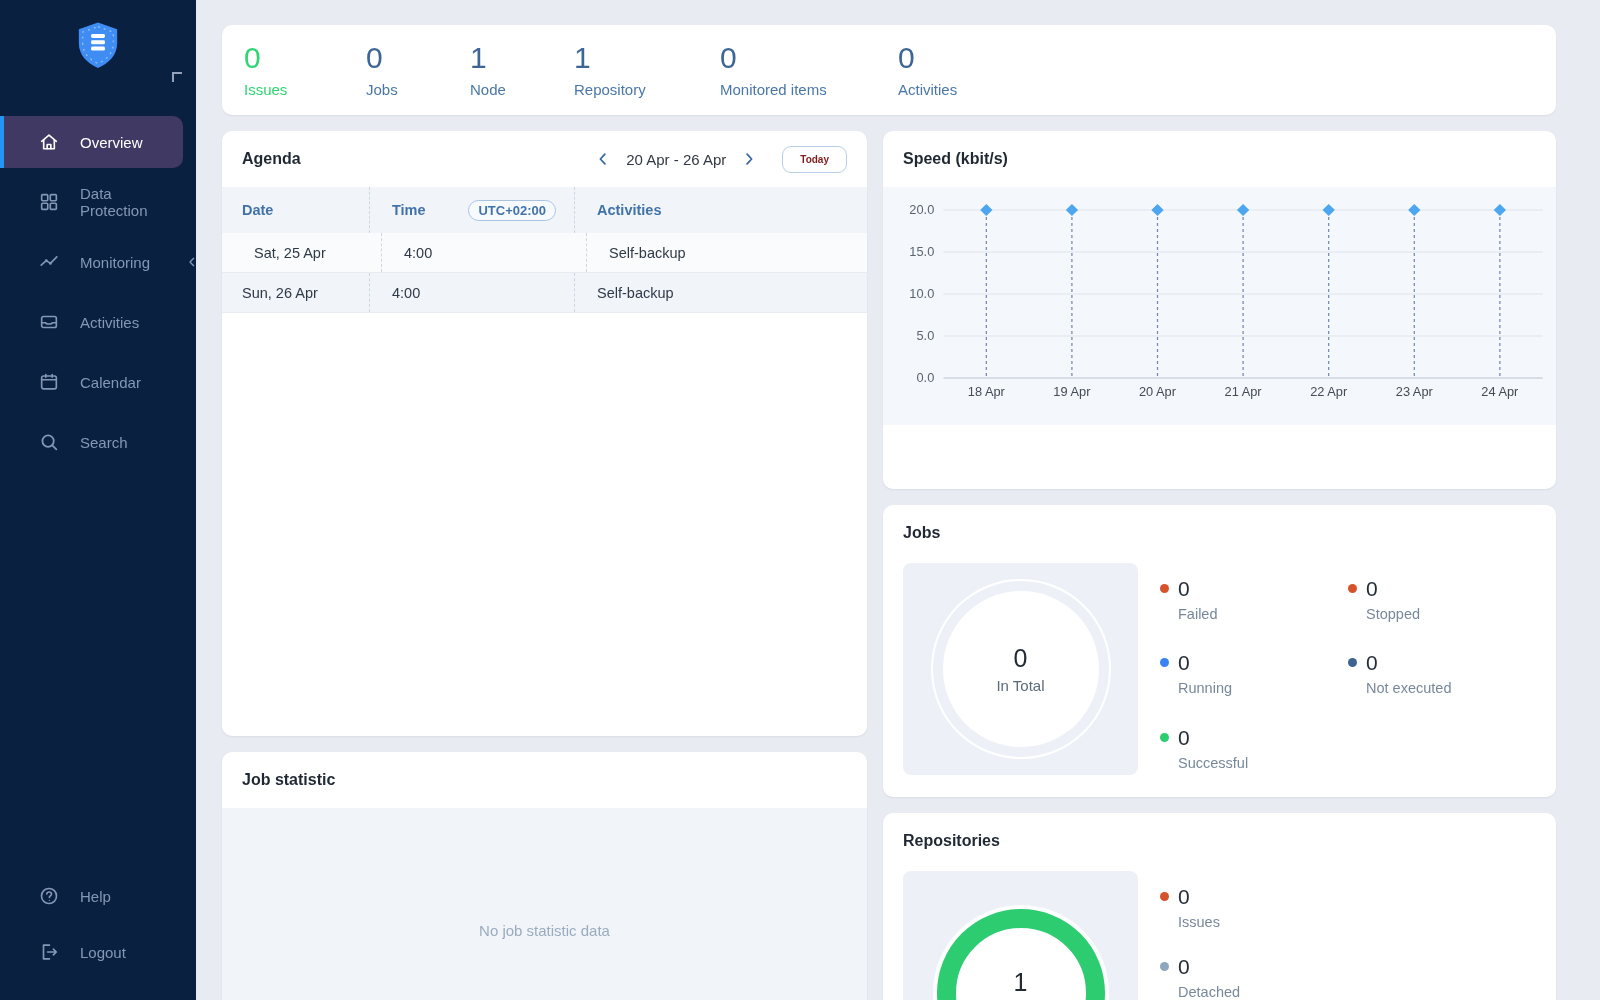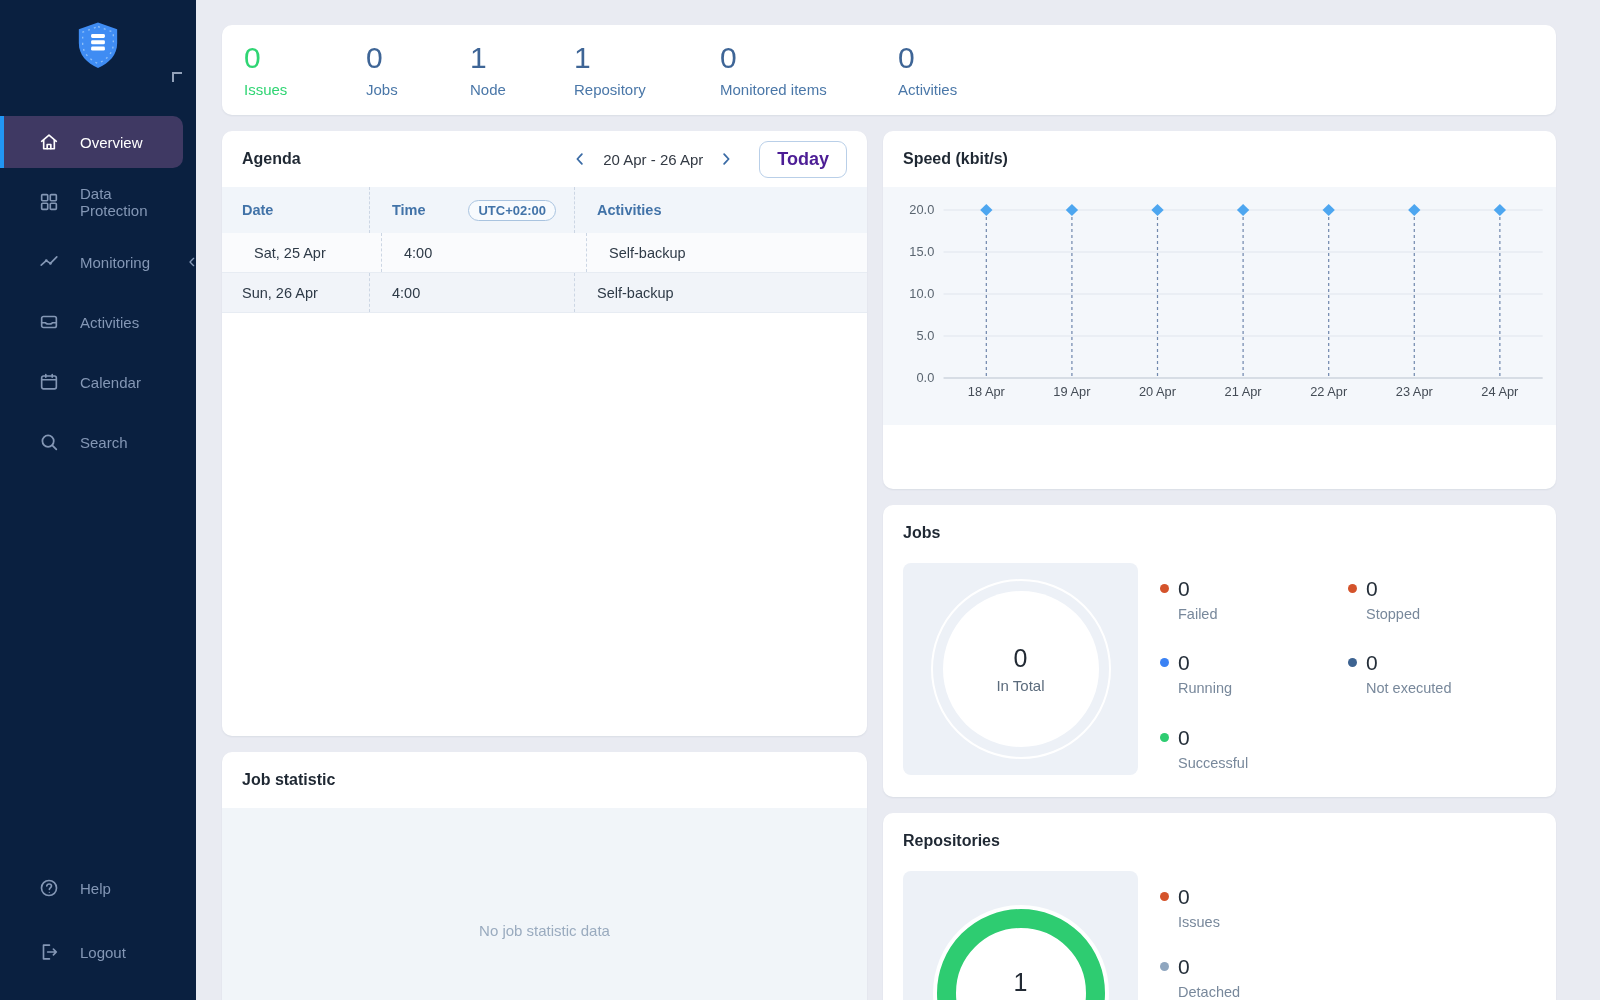--- a/index.html
+++ b/index.html
@@ -17,21 +17,21 @@
     border-top:2px solid #93a2ba;border-left:2px solid #93a2ba;cursor:pointer;}
   .nav{margin-top:46px;display:flex;flex-direction:column;gap:8px;}
   .nav-item{height:52px;display:flex;align-items:center;gap:20px;
     padding-left:34px;margin-right:13px;color:#8497b5;font-size:15px;cursor:pointer;
     border-left:4px solid transparent;border-radius:0 10px 10px 0;}
   .nav-item .ni-icon{width:22px;height:22px;display:inline-flex;flex:none;}
   .nav-item .ni-icon svg{width:22px;height:22px;}
   .nav-item.active{background:#3f3963;color:#ffffff;border-left:4px solid #2196f3;}
   .nav-item .chev{width:16px;height:16px;display:inline-flex;margin-left:14px;}
   .nav-item .chev svg{width:16px;height:16px;}
-  .sidebar-footer{margin-top:auto;margin-bottom:22px;display:flex;flex-direction:column;gap:12px;}
+  .sidebar-footer{margin-top:auto;margin-bottom:22px;display:flex;flex-direction:column;gap:4px;}
 
   
   .main{flex:1;padding:25px 44px 0 26px;}
   .card{background:#ffffff;border-radius:10px;box-shadow:0 1px 2px rgba(16,42,67,.07);}
 
   
   .stats-card{height:90px;display:flex;align-items:center;padding:0 22px;margin-bottom:16px;}
   .stat{display:flex;flex-direction:column;cursor:pointer;}
   .stat .v{font-size:30px;line-height:1.05;color:#3e6596;}
   .stat .l{font-size:15px;margin-top:8px;color:#4a77a8;}
@@ -45,21 +45,21 @@
   .panel-title{font-size:16px;font-weight:700;color:#1f2833;}
 
   
   .agenda-card{height:605px;overflow:hidden;}
   .agenda-controls{display:flex;align-items:center;gap:10px;}
   .chev-btn{width:26px;height:26px;border:none;background:transparent;cursor:pointer;
     display:flex;align-items:center;justify-content:center;padding:0;}
   .chev-btn svg{width:18px;height:18px;}
   .range-label{font-size:15px;color:#333a44;}
   .today-btn{margin-left:10px;background:#fff;border:1.5px solid #b9cfe8;border-radius:9px;
-    color:#4c1d95;font-weight:700;font-size:18px;padding:7px 17px;cursor:pointer;
+    color:#7f1d1d;font-weight:700;font-size:10px;padding:7px 17px;cursor:pointer;
     font-family:inherit;}
   .agenda-table{width:100%;}
   .t-row{display:grid;grid-template-columns:148px 205px 1fr;align-items:center;}
   .t-head{height:46px;background:#f1f5fa;}
   .t-head .cell{font-size:14.5px;font-weight:700;color:#4273a8;}
   .t-body-row{height:40px;border-bottom:1px solid #e7ecf3;font-size:14.5px;color:#2e3a47;}
   .t-body-row.odd{background:#fafbfd;padding-left:12px;}
   .t-body-row.even{background:#f1f4f9;}
   .cell{padding-left:20px;height:100%;display:flex;align-items:center;}
   .cell.c1,.cell.c2{border-right:1px dashed #ccd6e4;}

